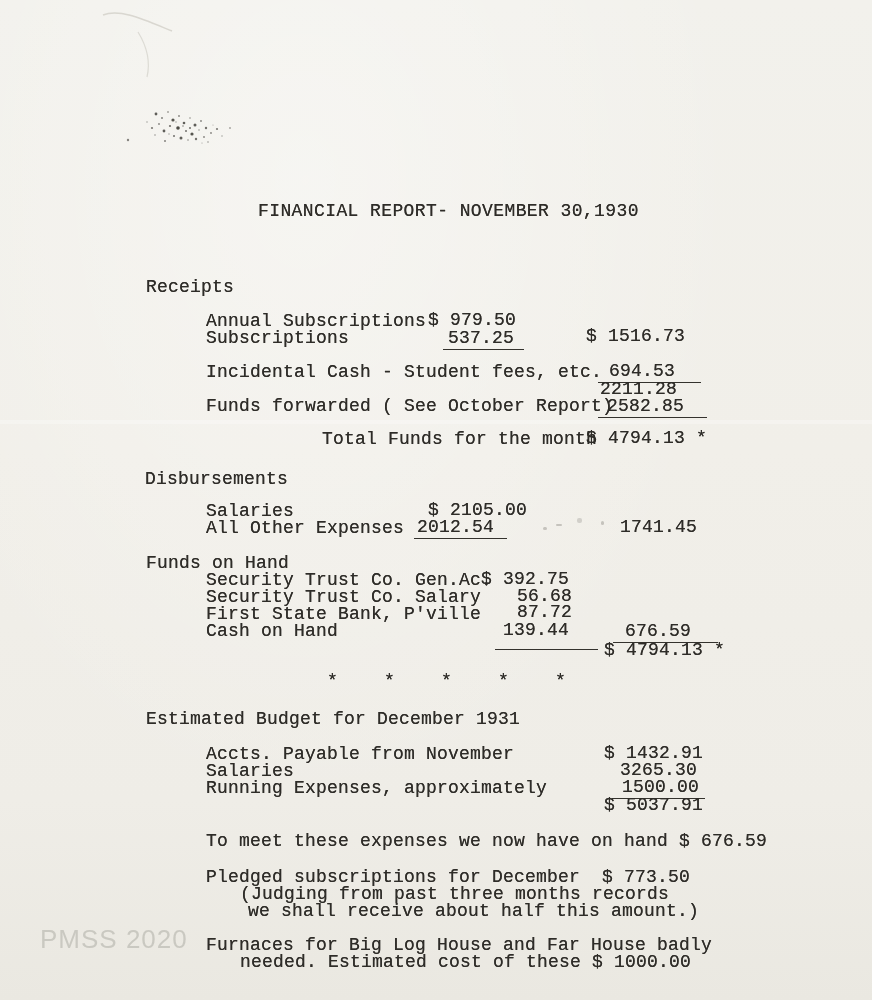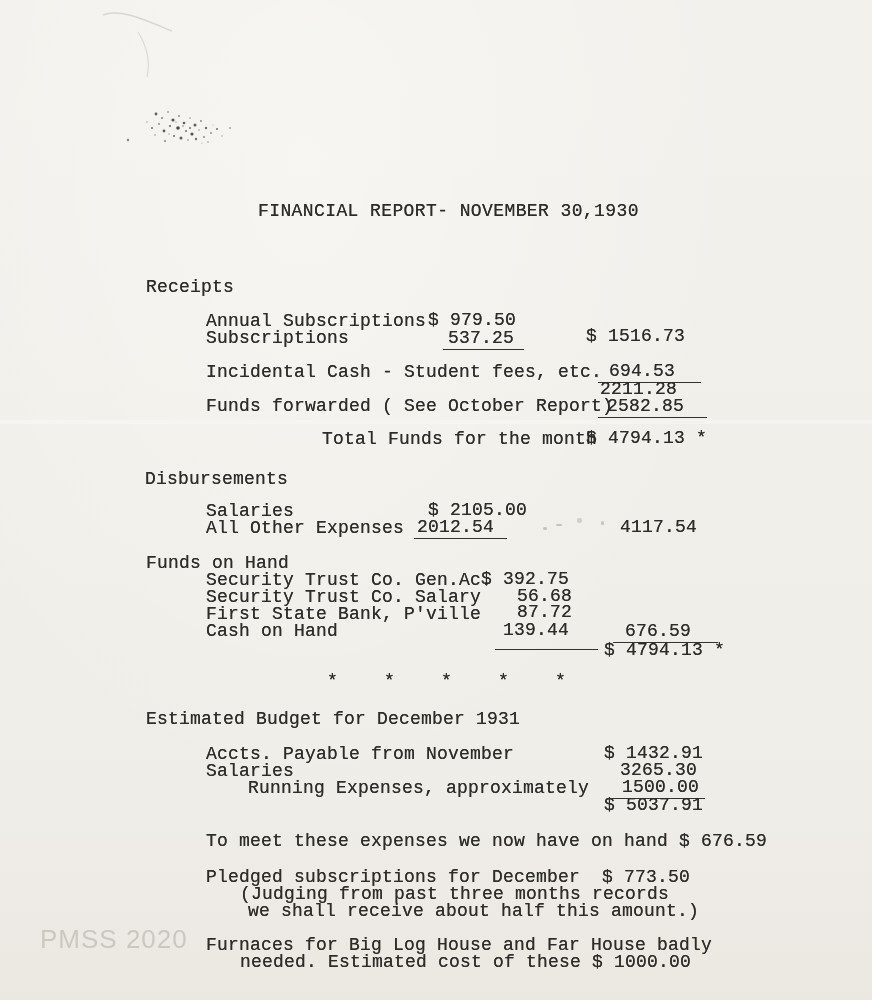--- a/index.html
+++ b/index.html
@@ -124,21 +124,21 @@
   <div class="run" style="left:322px; top:429px;">Total Funds for the month</div>
   <div class="run" style="left:586px; top:428px;">$ 4794.13 *</div>
 
   <div class="run" style="left:145px; top:469px;">Disbursements</div>
 
   <div class="run" style="left:206px; top:501px;">Salaries</div>
   <div class="run" style="left:428px; top:500px;">$ 2105.00</div>
 
   <div class="run" style="left:206px; top:518px;">All Other Expenses</div>
   <div class="run ul" style="left:414px; top:517px; padding:0 13px 0 3px;">2012.54</div>
-  <div class="run" style="left:620px; top:517px;">4117.54</div>
+  <div class="run" style="left:620px; top:517px;">1741.45</div>
 
   <div class="pencil" style="left:543px; top:527px; width:4px; height:3px;"></div>
   <div class="pencil" style="left:556px; top:524px; width:6px; height:2px;"></div>
   <div class="pencil" style="left:577px; top:518px; width:5px; height:5px; opacity:0.7;"></div>
   <div class="pencil" style="left:601px; top:521px; width:3px; height:4px;"></div>
 
   <div class="run" style="left:146px; top:553px;">Funds on Hand</div>
 
   <div class="run" style="left:206px; top:570px;">Security Trust Co. Gen.Ac.</div>
   <div class="run" style="left:481px; top:569px;">$ 392.75</div>
@@ -158,21 +158,21 @@
   <div class="run" style="left:327px; top:671px; letter-spacing:0.6px;">*    *    *    *    *</div>
 
   <div class="run" style="left:146px; top:709px;">Estimated Budget for December 1931</div>
 
   <div class="run" style="left:206px; top:744px;">Accts. Payable from November</div>
   <div class="run" style="left:604px; top:743px;">$ 1432.91</div>
 
   <div class="run" style="left:206px; top:761px;">Salaries</div>
   <div class="run" style="left:620px; top:760px;">3265.30</div>
 
-  <div class="run" style="left:206px; top:778px;margin-left:42px;">Running Expenses, approximately</div>
+  <div class="run" style="left:206px; top:778px;">Running Expenses, approximately</div>
   <div class="run ul" style="left:612px; top:777px; padding:0 6px 0 10px;">1500.00</div>
 
   <div class="run" style="left:604px; top:795px;">$ 5037.91</div>
 
   <div class="run" style="left:206px; top:831px;">To meet these expenses we now have on hand $ 676.59</div>
 
   <div class="run" style="left:206px; top:867px;">Pledged subscriptions for December  $ 773.50</div>
   <div class="run" style="left:248px; top:901px;">we shall receive about half this amount.)</div>
   <div class="run" style="left:240px; top:884px;">(Judging from past three months records</div>
 

